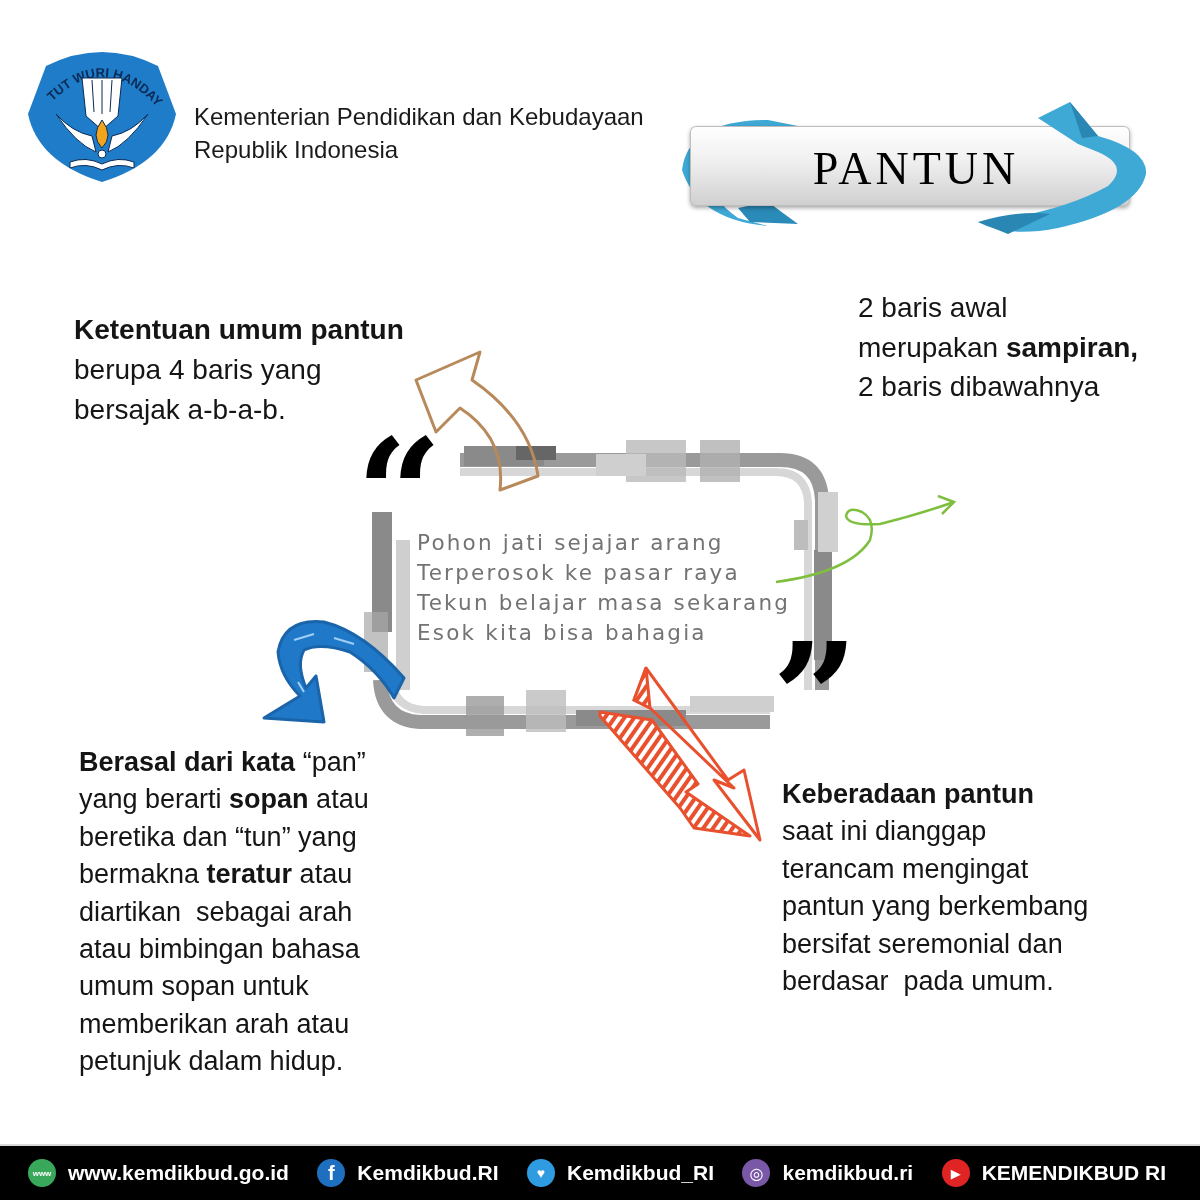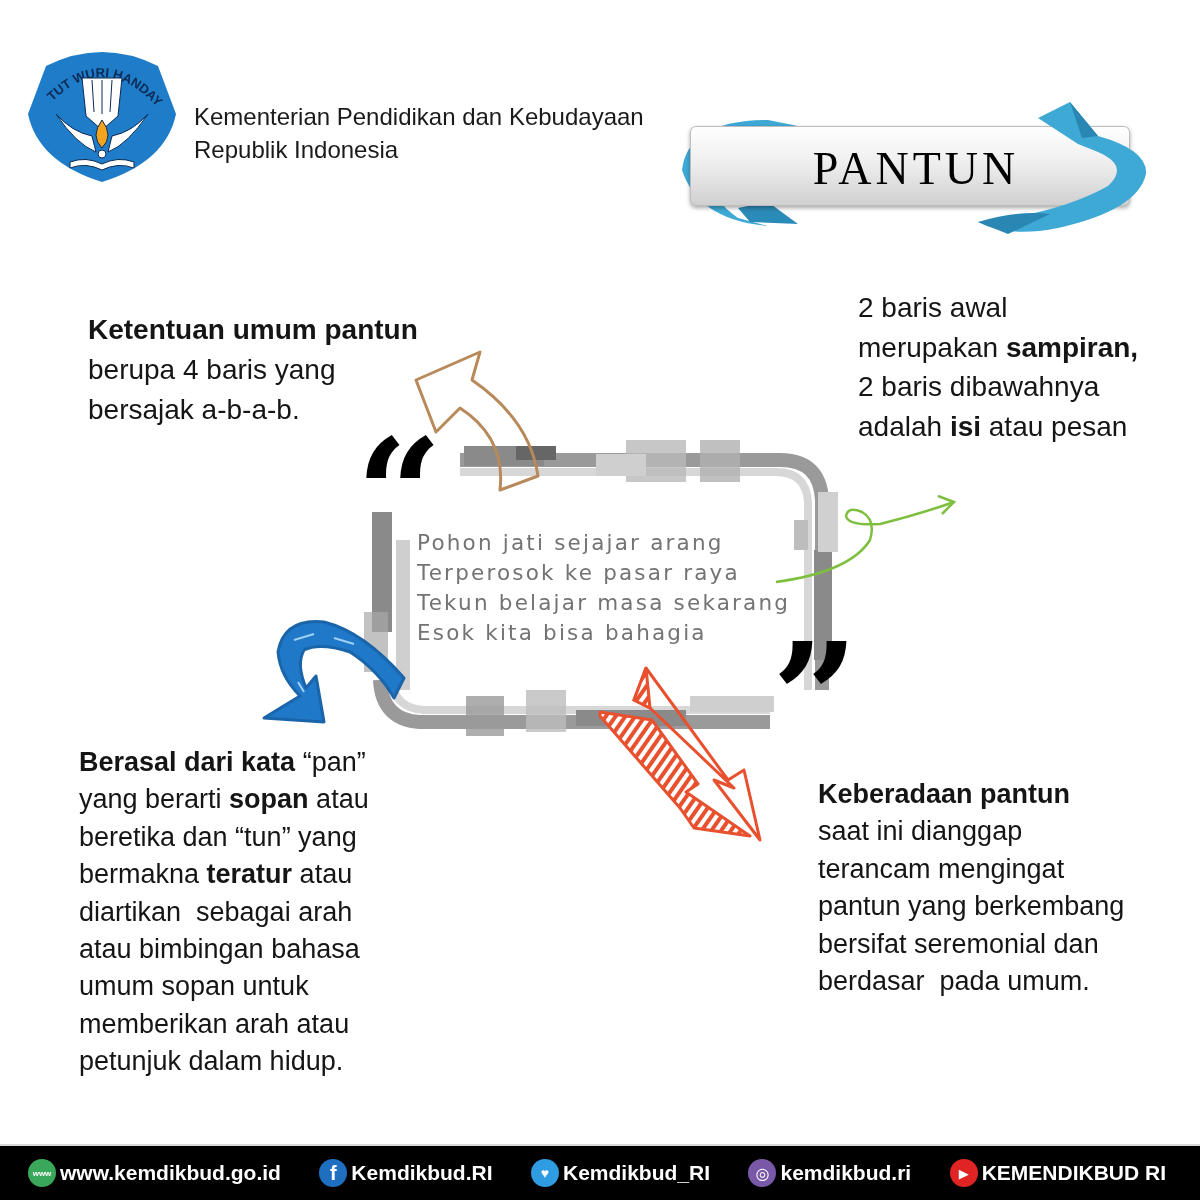--- a/index.html
+++ b/index.html
@@ -26,24 +26,24 @@
     .banner-title {
       position: absolute; left: 0; right: 0; top: 52px; text-align: center;
       font-family: "Liberation Serif", "DejaVu Serif", serif;
       font-size: 46px; letter-spacing: 4px; color: #000000; z-index: 3;
     }
     .banner svg { position: absolute; left: 0; top: 0; }
 
     
     .block { font-size: 28px; line-height: 38px; color: #151515; }
     .block b { font-weight: 700; }
-    .blk-tl { left: 74px; top: 310px; line-height: 40px; margin-left: 14px; }
+    .blk-tl { left: 74px; top: 310px; line-height: 40px; }
     .blk-tr { left: 858px; top: 288px; line-height: 39.5px; }
     .blk-bl { left: 66px; top: 744px; line-height: 37.4px; font-size: 27px; margin-left: 13px; }
-    .blk-br { left: 818px; top: 776px; line-height: 37.4px; font-size: 27px; }
+    .blk-br { left: 782px; top: 776px; line-height: 37.4px; font-size: 27px; }
     .line { white-space: nowrap; }
 
     
     .frame { left: 340px; top: 420px; width: 520px; height: 330px; }
     .poem {
       left: 417px; top: 528px; font-family: "DejaVu Sans", sans-serif;
       font-size: 21.5px; line-height: 30px; letter-spacing: 2.2px; color: #737373;
     }
     .poem div { white-space: nowrap; }
     .quote-open, .quote-close {
@@ -53,21 +53,21 @@
     .quote-open { left: 356px; top: 418px; }
     .quote-close { left: 772px; top: 622px; }
 
     
     .footer {
       left: 0; top: 1144px; width: 1200px; height: 56px; background: #000;
       display: flex; align-items: center; justify-content: space-between;
       padding: 0 34px 0 28px; box-sizing: border-box;
       border-top: 2px solid #d9d9d9;
     }
-    .social { display: flex; align-items: center; gap: 4px; color: #fff; font-weight: 700; font-size: 21px; white-space: nowrap; }
+    .social { display: flex; align-items: center; gap: 12px; color: #fff; font-weight: 700; font-size: 21px; white-space: nowrap; }
     .social-icon {
       width: 28px; height: 28px; border-radius: 50%; display: inline-flex;
       align-items: center; justify-content: center; color: #fff; font-weight: 700;
     }
   </style>
 </head>
 <body>
 
 <div class="abs logo">
   <svg width="152" height="140" viewBox="0 0 152 140">
@@ -118,21 +118,20 @@
 <div class="abs block blk-tl">
   <div class="line"><b>Ketentuan umum pantun</b></div>
   <div class="line">berupa 4 baris yang</div>
   <div class="line">bersajak a-b-a-b.</div>
 </div>
 
 <div class="abs block blk-tr">
   <div class="line">2 baris awal</div>
   <div class="line"><span>merupakan </span><b>sampiran,</b></div>
   <div class="line">2 baris dibawahnya</div>
-  <div class="line"><span>adalah </span><b>isi</b><span> atau pesan</span></div>
 </div>
 
 <svg class="abs frame" width="520" height="330" viewBox="0 0 520 330">
 
   <path d="M120,40 L440,40 Q480,40 482,80 L482,270" fill="none" stroke="#9a9a9a" stroke-width="14"></path>
   <path d="M120,52 L436,52 Q466,52 468,82 L468,270" fill="none" stroke="#d7d7d7" stroke-width="8"></path>
   <path d="M40,260 Q42,300 80,302 L430,302" fill="none" stroke="#9a9a9a" stroke-width="14"></path>
   <path d="M52,260 Q54,288 84,290 L430,290" fill="none" stroke="#d7d7d7" stroke-width="8"></path>
 
   <rect x="124" y="26" width="80" height="20" fill="#8a8a8a"></rect>

